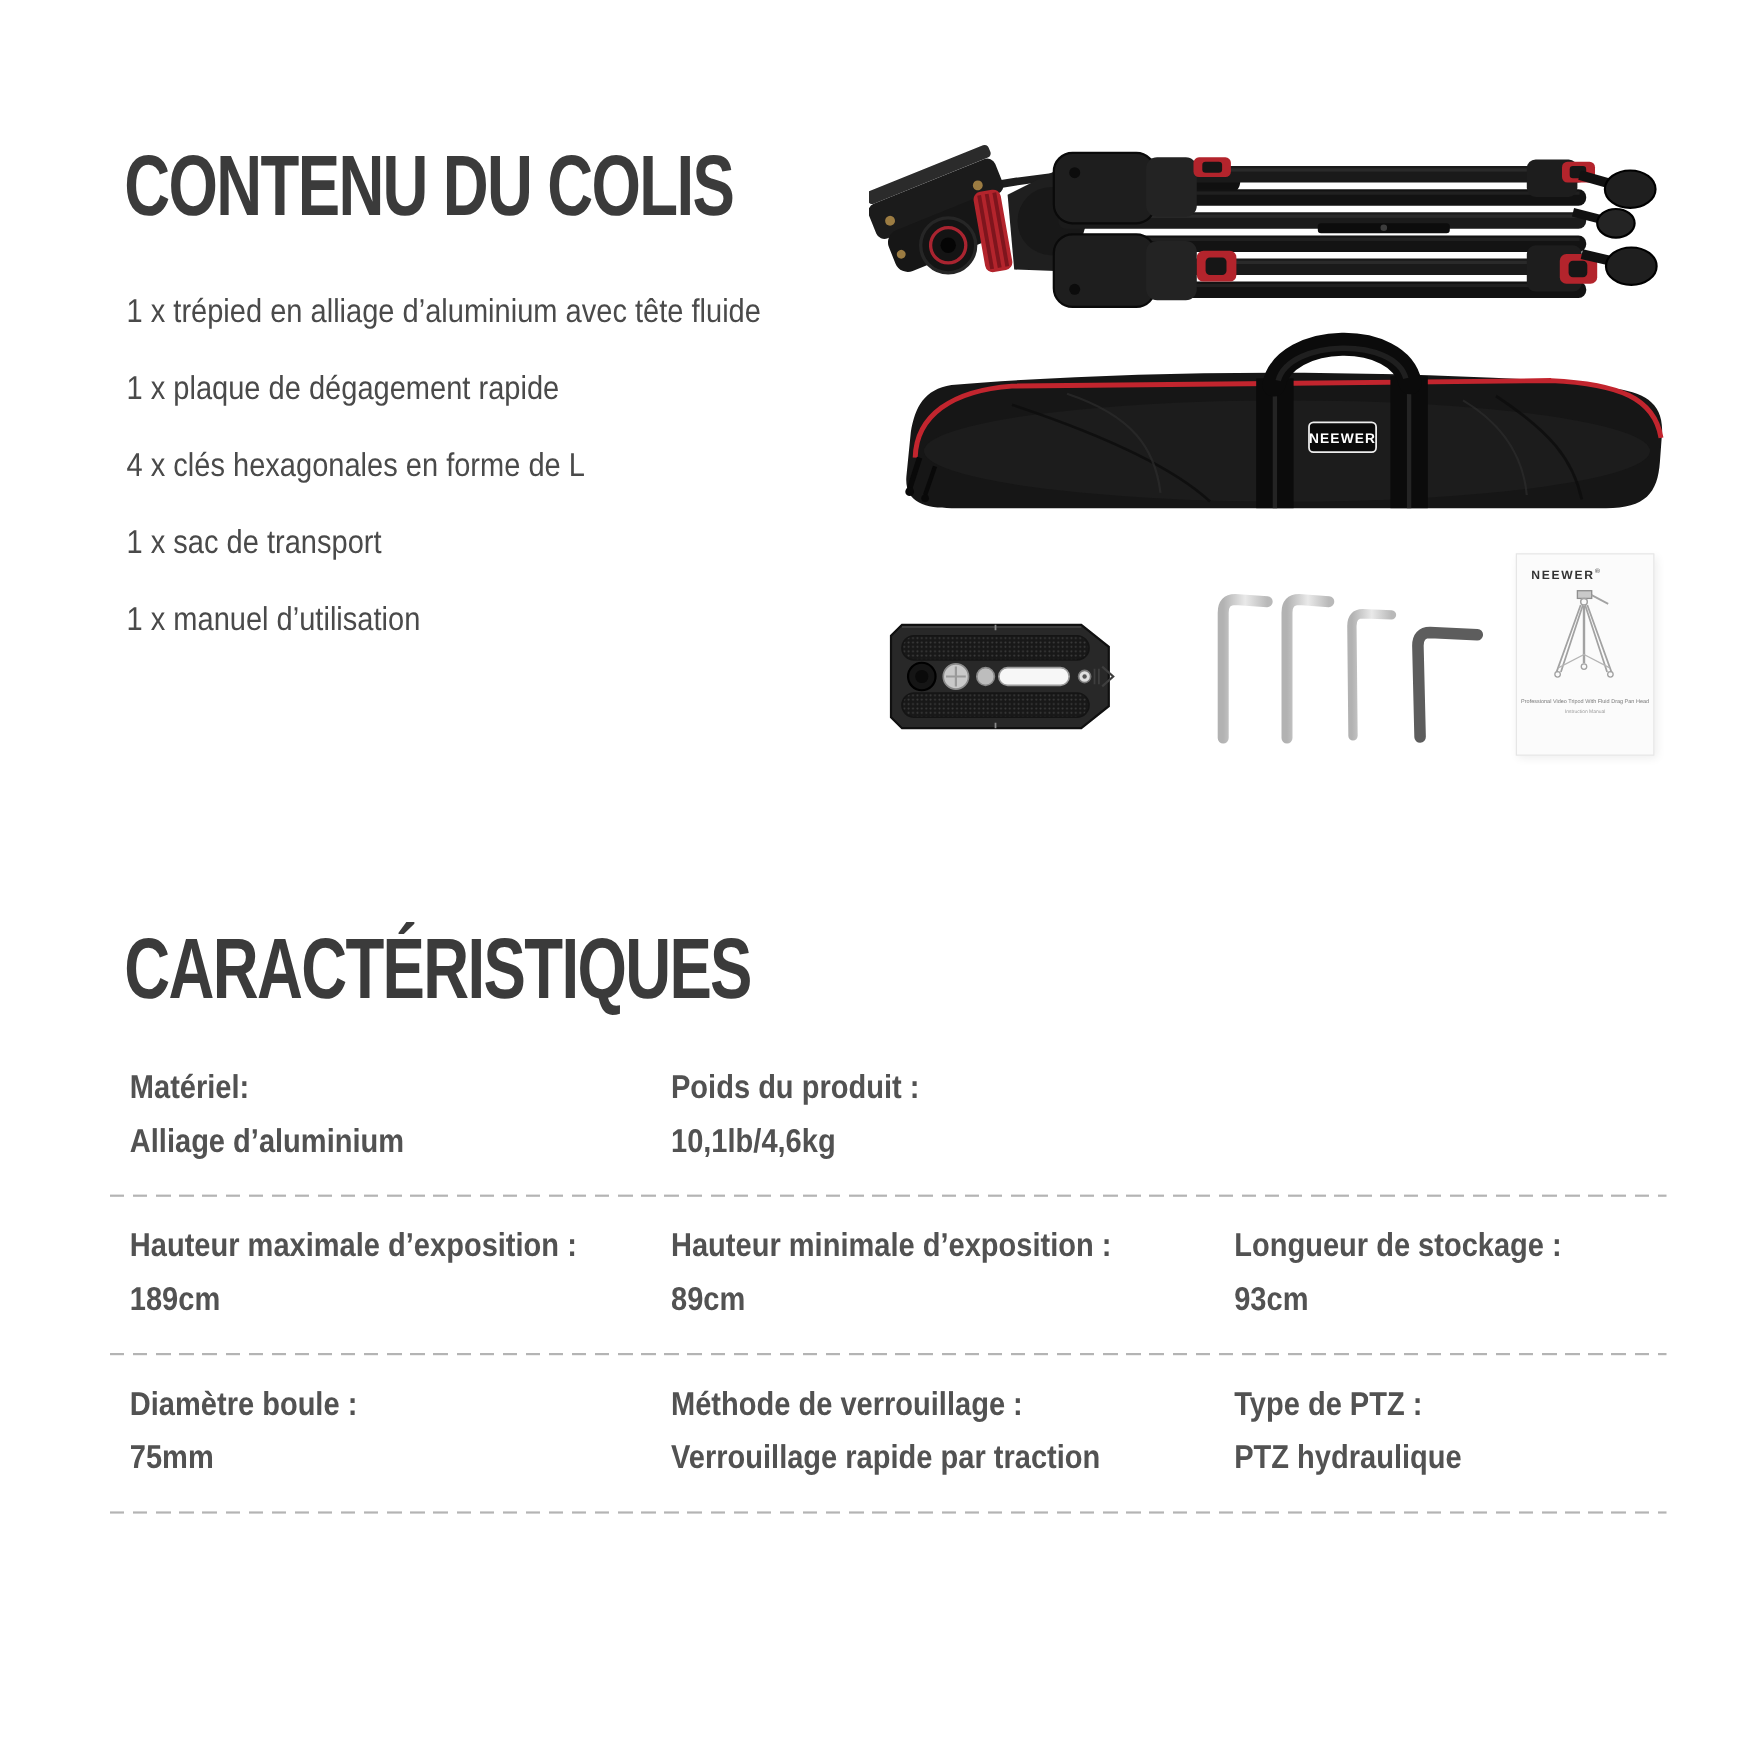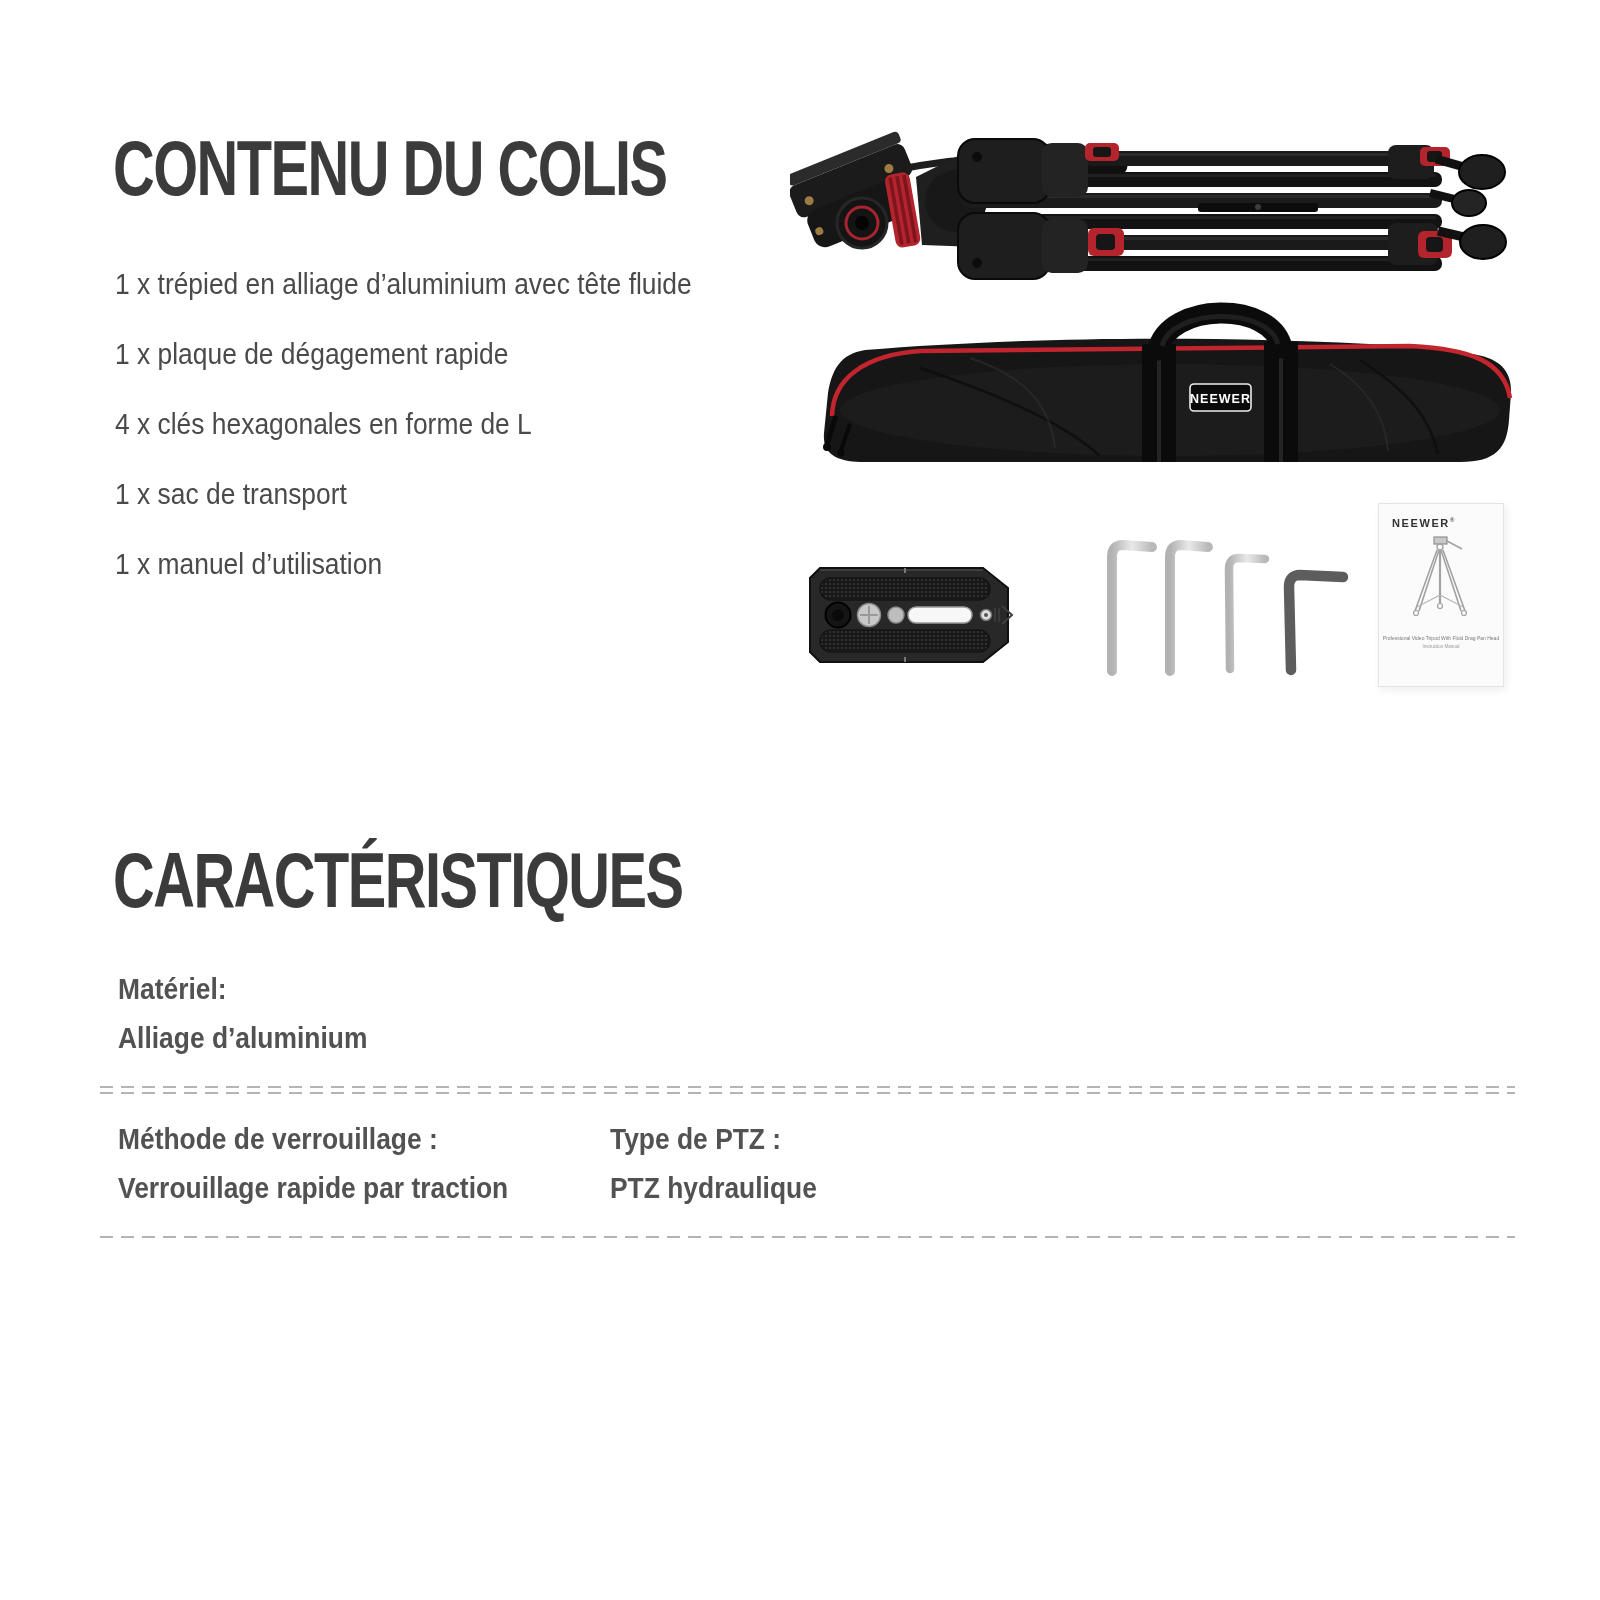--- a/index.html
+++ b/index.html
@@ -233,28 +233,50 @@
 
 <div class="abs h-big" style="left:113px;top:840px;">CARACTÉRISTIQUES</div>
 
 <div class="abs specs-table">
 
   <div class="spec-row">
     <div class="spec-cell">
       <div class="spec-label cond">Matériel:</div>
       <div class="spec-value cond">Alliage d’aluminium</div>
     </div>
+    <div class="spec-cell">
+      <div class="spec-label cond">Poids du produit :</div>
+      <div class="spec-value cond">10,1lb/4,6kg</div>
+    </div>
   </div>
 
   <div class="sep"></div>
 
+  <div class="spec-row">
+    <div class="spec-cell">
+      <div class="spec-label cond">Hauteur maximale d’exposition :</div>
+      <div class="spec-value cond">189cm</div>
+    </div>
+    <div class="spec-cell">
+      <div class="spec-label cond">Hauteur minimale d’exposition :</div>
+      <div class="spec-value cond">89cm</div>
+    </div>
+    <div class="spec-cell">
+      <div class="spec-label cond">Longueur de stockage :</div>
+      <div class="spec-value cond">93cm</div>
+    </div>
+  </div>
 
   <div class="sep"></div>
 
   <div class="spec-row">
+    <div class="spec-cell">
+      <div class="spec-label cond">Diamètre boule :</div>
+      <div class="spec-value cond">75mm</div>
+    </div>
     <div class="spec-cell">
       <div class="spec-label cond">Méthode de verrouillage :</div>
       <div class="spec-value cond">Verrouillage rapide par traction</div>
     </div>
     <div class="spec-cell">
       <div class="spec-label cond">Type de PTZ :</div>
       <div class="spec-value cond">PTZ hydraulique</div>
     </div>
   </div>
 

